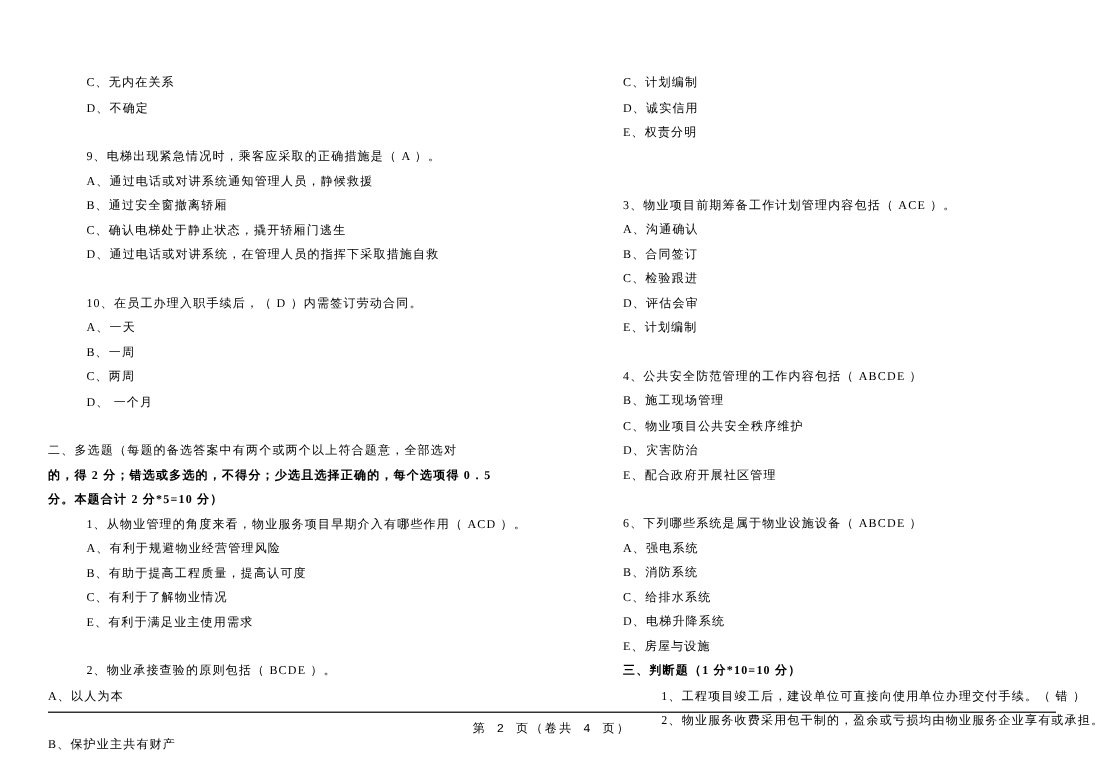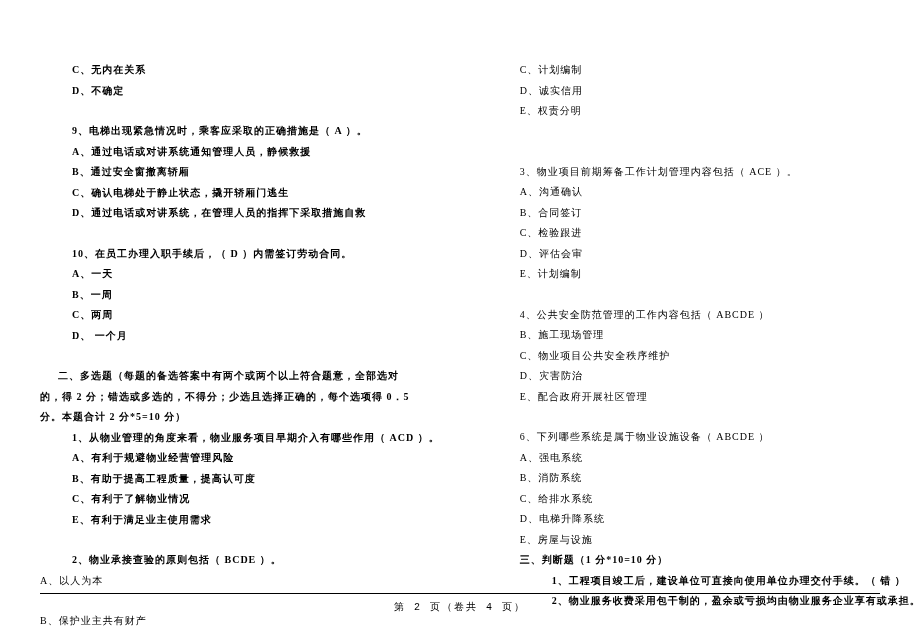--- a/index.html
+++ b/index.html
@@ -24,34 +24,33 @@
     .col {
       flex: 1;
     }
     .line {
       line-height: 2.05;
       white-space: nowrap;
       letter-spacing: 1px;
     }
     .indent1 {
       margin-left: 32px;
-      font-weight: bold;
     }
     .indent-opt {
       margin-left: 0px;
     }
     .blank {
       height: 20px;
     }
     .bold {
       font-weight: bold;
     }
     .section-head {
-      font-weight: bold;
-      margin-left: 18px;
+      font-weight: normal;
+      margin-left: 0;
     }
     .footer {
       position: absolute;
       bottom: 18px;
       left: 0;
       right: 0;
       text-align: center;
       font-size: 10px;
       letter-spacing: 2px;
       border-top: 1px solid #000;

